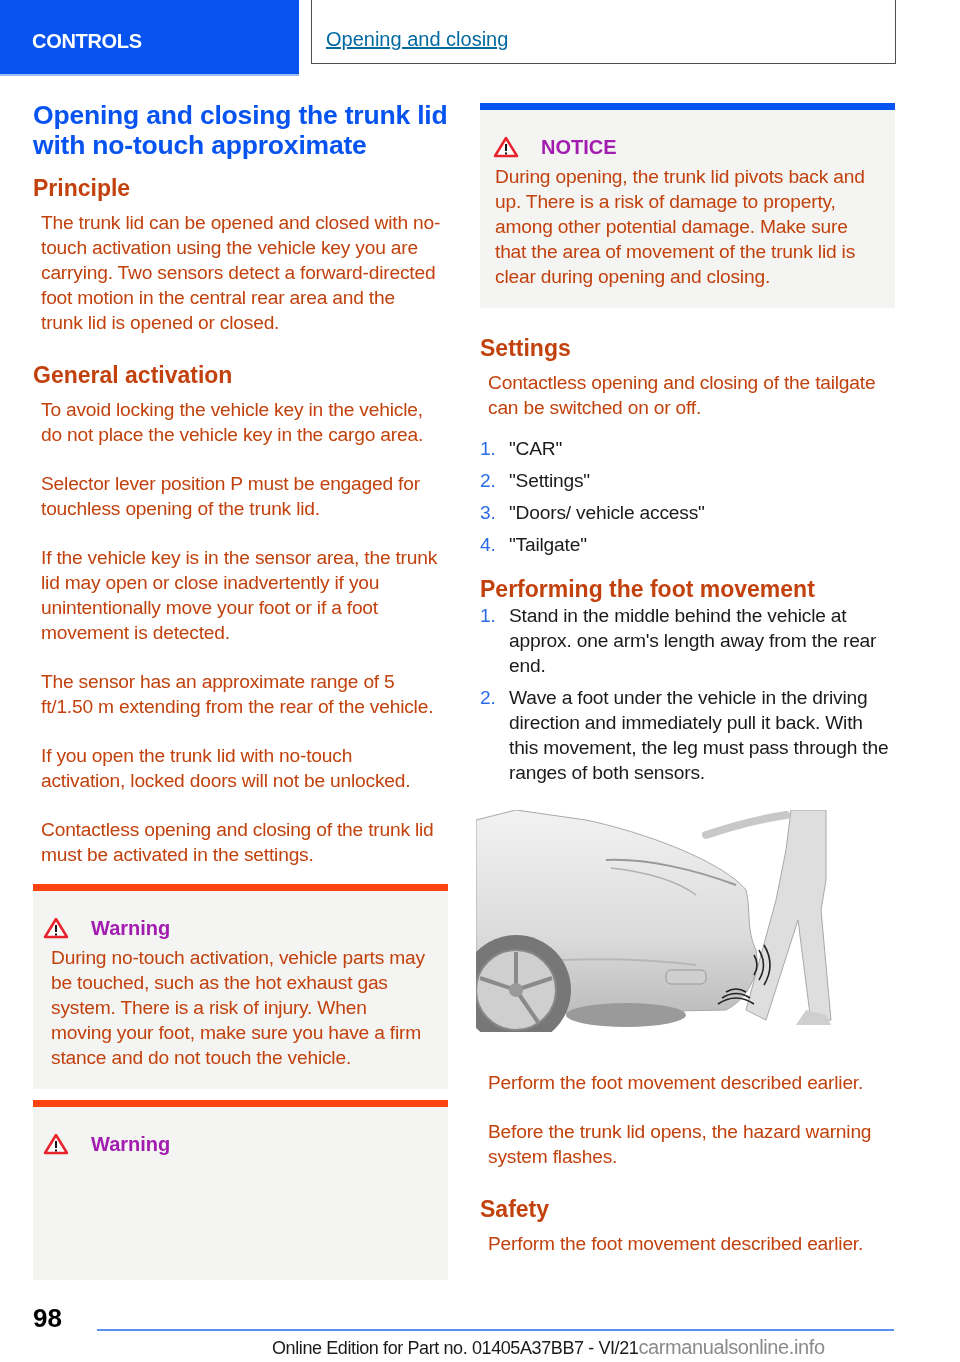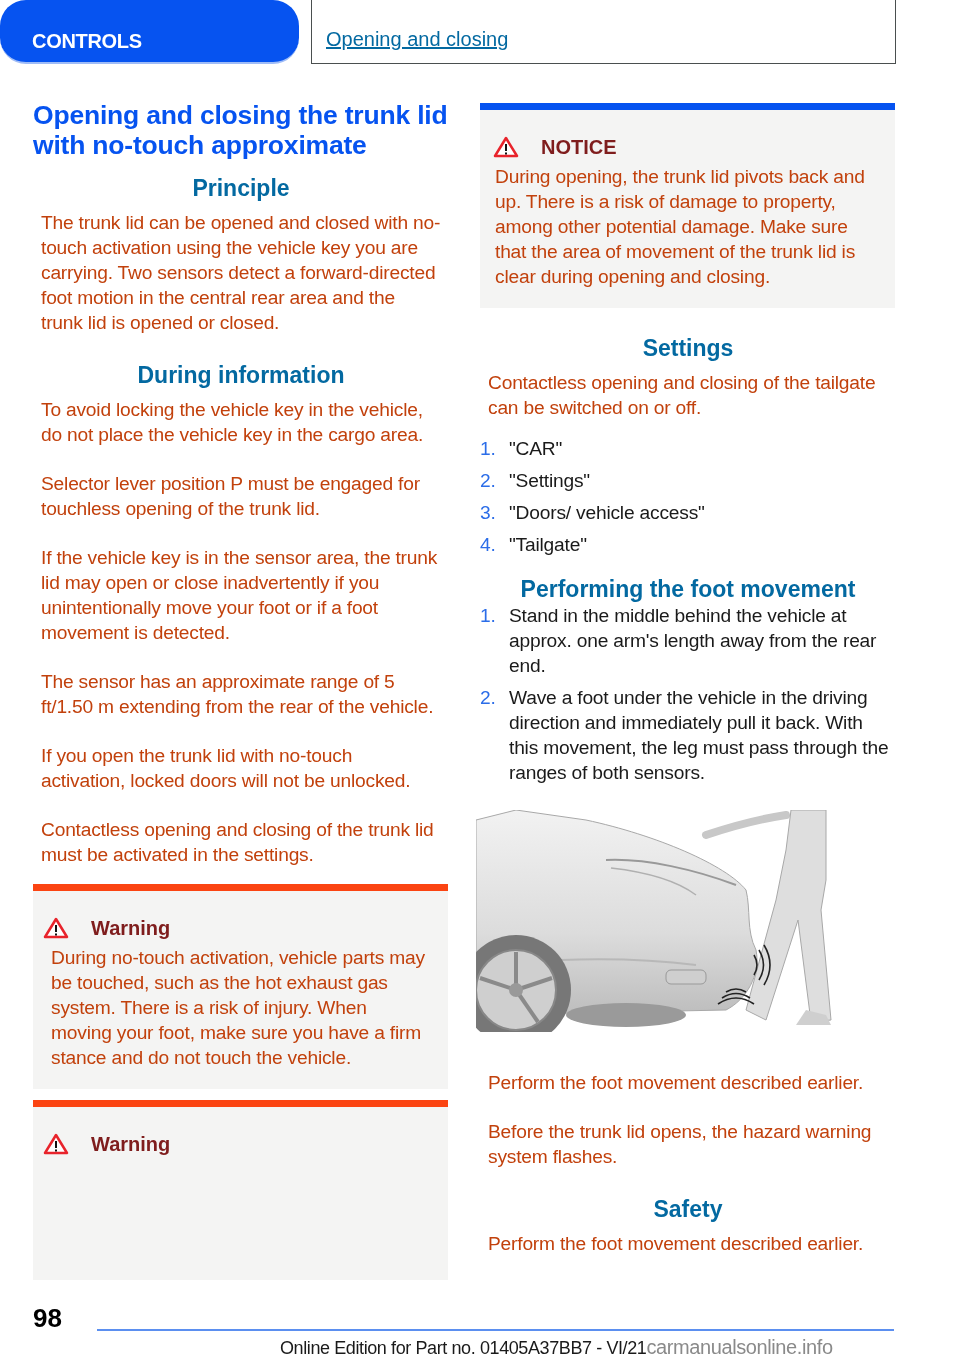--- a/index.html
+++ b/index.html
@@ -1,92 +1,92 @@
 <!DOCTYPE html>
 <html><head>
   <meta charset="utf-8">
   <style>
     html, body { margin: 0; padding: 0; background: #ffffff; }
     body {
       width: 960px; height: 1362px; position: relative; overflow: hidden;
       font-family: "Liberation Sans", "DejaVu Sans", sans-serif; color: #1a1a1a;
     }
     .hdr-left {
-      position: absolute; left: 0; top: 0; width: 299px; height: 64px;
-      background: #0653f0; border-bottom: 2px solid #9fbcf7; box-sizing: border-box; border-radius: 26px;
+      position: absolute; left: 0; top: 0; width: 299px; height: 76px;
+      background: #0653f0; border-bottom: 2px solid #9fbcf7; box-sizing: border-box;
     }
     .hdr-left span {
       position: absolute; left: 32px; top: 30px; color: #fff; font-weight: bold;
       font-size: 20px; letter-spacing: -0.3px;
     }
     .hdr-right {
       position: absolute; left: 311px; top: -2px; width: 585px; height: 66px;
       border: 1.5px solid #4a4f4f; border-top: none; box-sizing: border-box; background: #fff;
     }
     .hdr-right span {
       position: absolute; left: 14px; top: 30px; font-size: 20px; color: #0369a1; text-decoration: underline;
     }
     .col { position: absolute; top: 100px; width: 416px; }
     .col-left { left: 33px; }
     h1.title {
       margin: 0; color: #0653f0; font-size: 26.5px; line-height: 30px; font-weight: bold;
       letter-spacing: -0.2px;
     }
     h2.sub {
-      margin: 0; color: #0369a1; font-size: 23px; line-height: 28px; font-weight: bold; text-align: center;
+      margin: 0; color: #c2410c; font-size: 23px; line-height: 28px; font-weight: bold;
     }
     p.txt {
       margin: 8px; font-size: 19.2px; line-height: 25px; color: #c2410c; letter-spacing: -0.2px;
     }
     .gap-s { height: 8px; }
     .gap-m { height: 18px; }
     .box {
       background: #f4f4f3; position: relative; box-sizing: border-box;
     }
     .box.warn { border-top: 7px solid #fb4412; }
     .box.notice { border-top: 7px solid #0653f0; }
     .box-head {
       display: flex; align-items: center; font-weight: bold; font-size: 20px;
-      color: #7f1d1d; line-height: 26px;
+      color: #a21caf; line-height: 26px;
     }
     .box-head svg { margin-right: 22px; }
     ol.steps { list-style: none; margin: 0; padding: 0; }
     ol.steps li { display: flex; font-size: 19.2px; line-height: 25px; letter-spacing: -0.2px; }
     ol.steps li .num { color: #2b6de8; width: 29px; flex: none; }
     .figure {
       width: 356px; height: 222px; position: relative; overflow: hidden; background: #fff;
     }
     .pagenum {
       position: absolute; left: 33px; top: 1303px; font-size: 26px; font-weight: bold; color: #000000;
     }
     .footline {
       position: absolute; left: 97px; top: 1329px; width: 797px; height: 2px; background: #5b8ff0;
     }
     .foottxt {
-      position: absolute; left: 280px; top: 1336px; font-size: 18px; color: #1a1a1a; letter-spacing: -0.4px;
+      position: absolute; left: 272px; top: 1336px; font-size: 18px; color: #1a1a1a; letter-spacing: -0.4px;
     }
     .foottxt .wm { color: #8a8a8a; font-size: 20px; }
   </style>
 </head>
 <body>
 
 <div class="hdr-left">
   <span>CONTROLS</span>
 </div>
 <div class="hdr-right">
   <span>Opening and closing</span>
 </div>
 
 <div class="col col-left">
   <h1 class="title" style="width:420px;">Opening and closing the trunk lid with no-touch approximate</h1>
   <div style="height:14px"></div>
   <h2 class="sub">Principle</h2>
   <p class="txt">The trunk lid can be opened and closed with no-touch activation using the vehicle key you are carrying. Two sensors detect a forward-directed foot motion in the central rear area and the trunk lid is opened or closed.</p>
   <div class="gap-m"></div>
-  <h2 class="sub">During information</h2>
+  <h2 class="sub">General activation</h2>
   <p class="txt">To avoid locking the vehicle key in the vehicle, do not place the vehicle key in the cargo area.</p>
   <div class="gap-s"></div>
   <p class="txt">Selector lever position P must be engaged for touchless opening of the trunk lid.</p>
   <div class="gap-s"></div>
   <p class="txt">If the vehicle key is in the sensor area, the trunk lid may open or close inadvertently if you unintentionally move your foot or if a foot movement is detected.</p>
   <div class="gap-s"></div>
   <p class="txt">The sensor has an approximate range of 5 ft/1.50 m extending from the rear of the vehicle.</p>
   <div class="gap-s"></div>
   <p class="txt">If you open the trunk lid with no-touch activation, locked doors will not be unlocked.</p>
   <div class="gap-s"></div>

